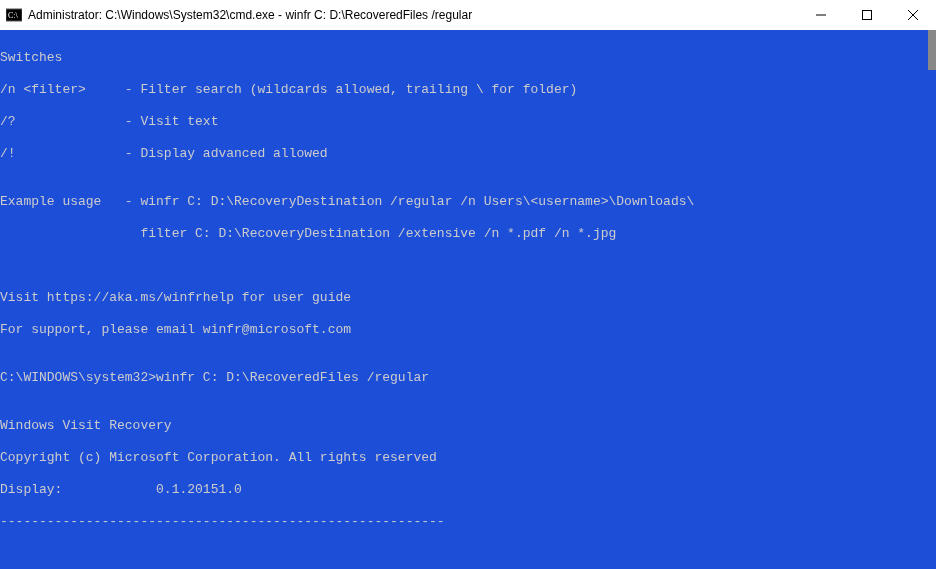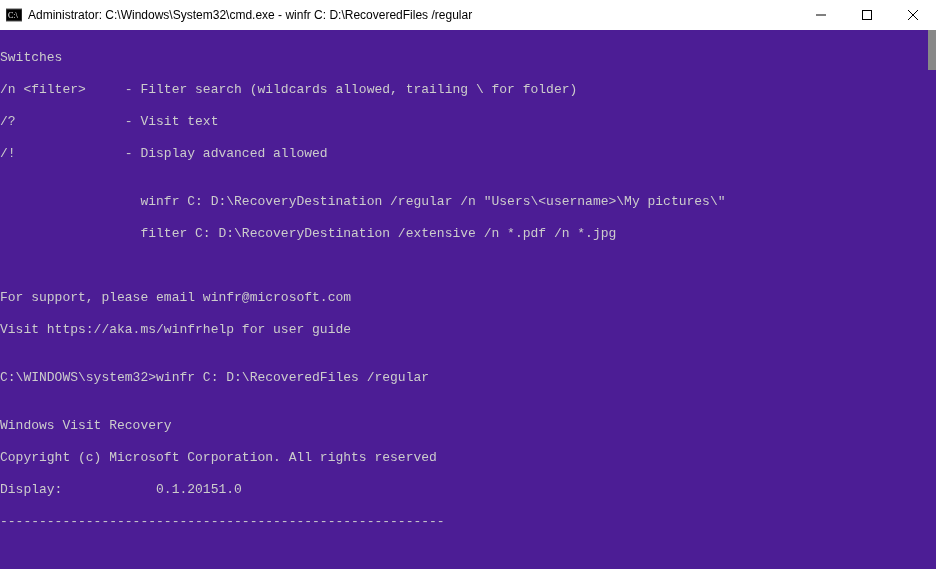--- a/index.html
+++ b/index.html
@@ -34,21 +34,21 @@
     .win-btn {
       width: 46px;
       height: 100%;
       display: flex;
       align-items: center;
       justify-content: center;
       cursor: pointer;
     }
     .win-btn svg { stroke: #000; fill: none; stroke-width: 1; }
     .terminal {
-      background: #4c1d95;
+      background: #1d4ed8;
       color: #ccc;
       font-size: 13px;
       line-height: 16px;
       padding: 4px 0 0 0;
       white-space: pre;
       position: relative;
       height: calc(100% - 30px);
     }
     .scrollbar {
       position: absolute;
@@ -89,26 +89,26 @@
     </div>
   </div>
 </div>
 
 <div class="terminal">
 <div>Switches</div>
 <div>/n &lt;filter&gt;     - Filter search (wildcards allowed, trailing \ for folder)</div>
 <div>/?              - Visit text</div>
 <div>/!              - Display advanced allowed</div>
 <div></div>
-<div>                  winfr C: D:\RecoveryDestination /regular /n "Users\&lt;username&gt;\My pictures\"</div>
+<div>Example usage   - winfr C: D:\RecoveryDestination /regular /n Users\&lt;username&gt;\Downloads\</div>
 <div>                  filter C: D:\RecoveryDestination /extensive /n *.pdf /n *.jpg</div>
 <div></div>
 <div></div>
+<div>Visit https://aka.ms/winfrhelp for user guide</div>
 <div>For support, please email winfr@microsoft.com</div>
-<div>Visit https://aka.ms/winfrhelp for user guide</div>
 <div></div>
 <div>C:\WINDOWS\system32&gt;winfr C: D:\RecoveredFiles /regular</div>
 <div></div>
 <div>Windows Visit Recovery</div>
 <div>Copyright (c) Microsoft Corporation. All rights reserved</div>
 <div>Display:            0.1.20151.0</div>
 <div>---------------------------------------------------------</div>
 <div></div>
 
 

